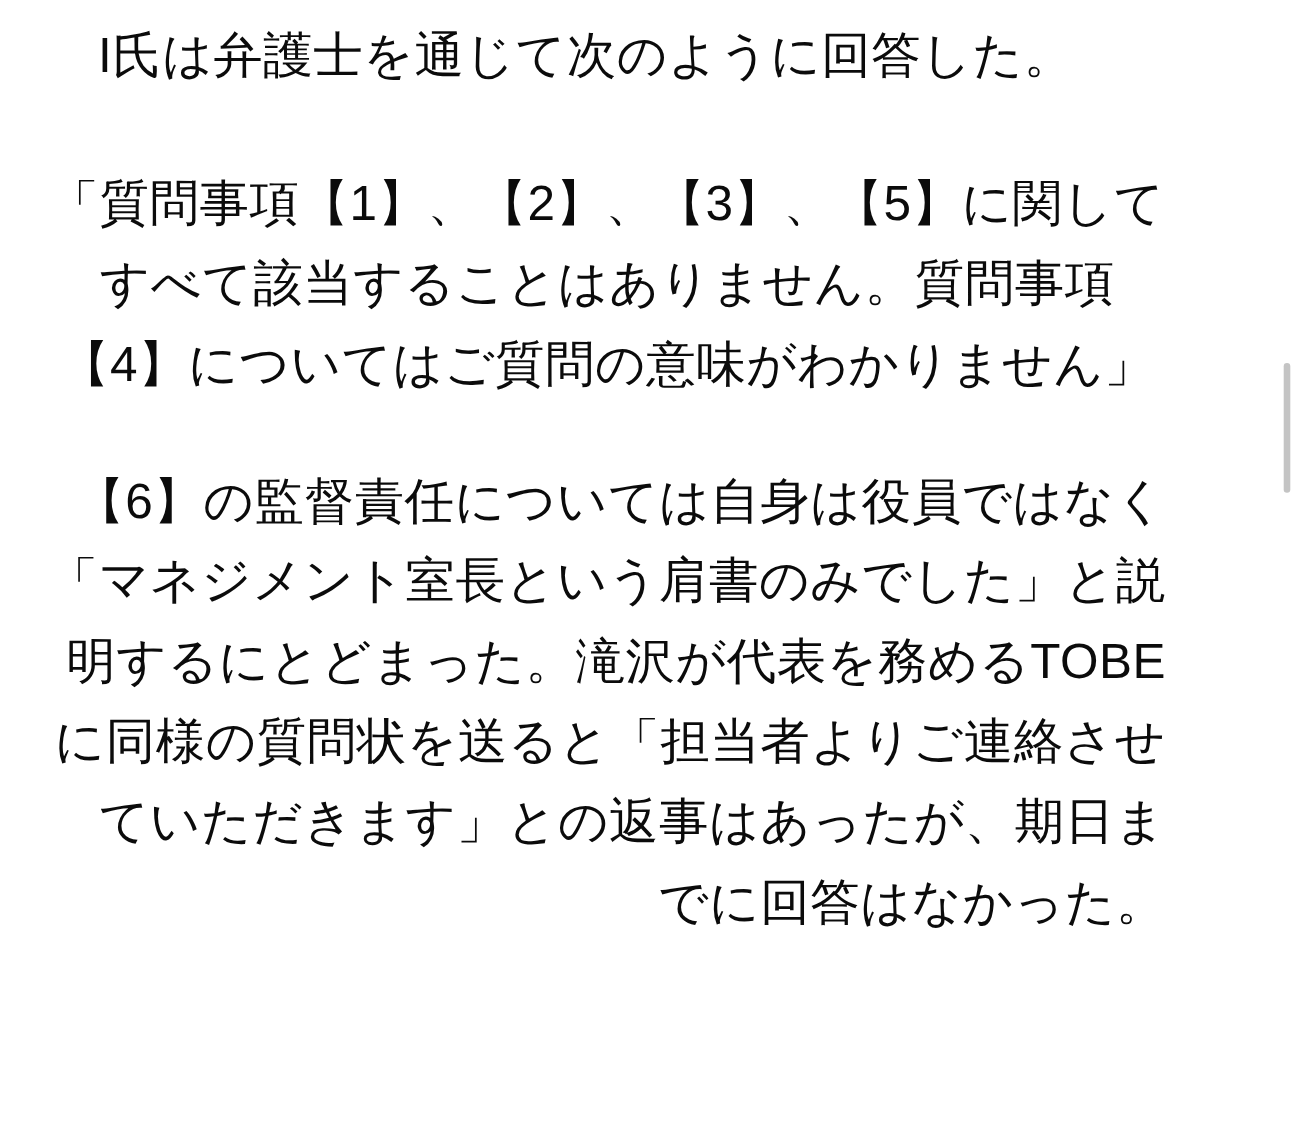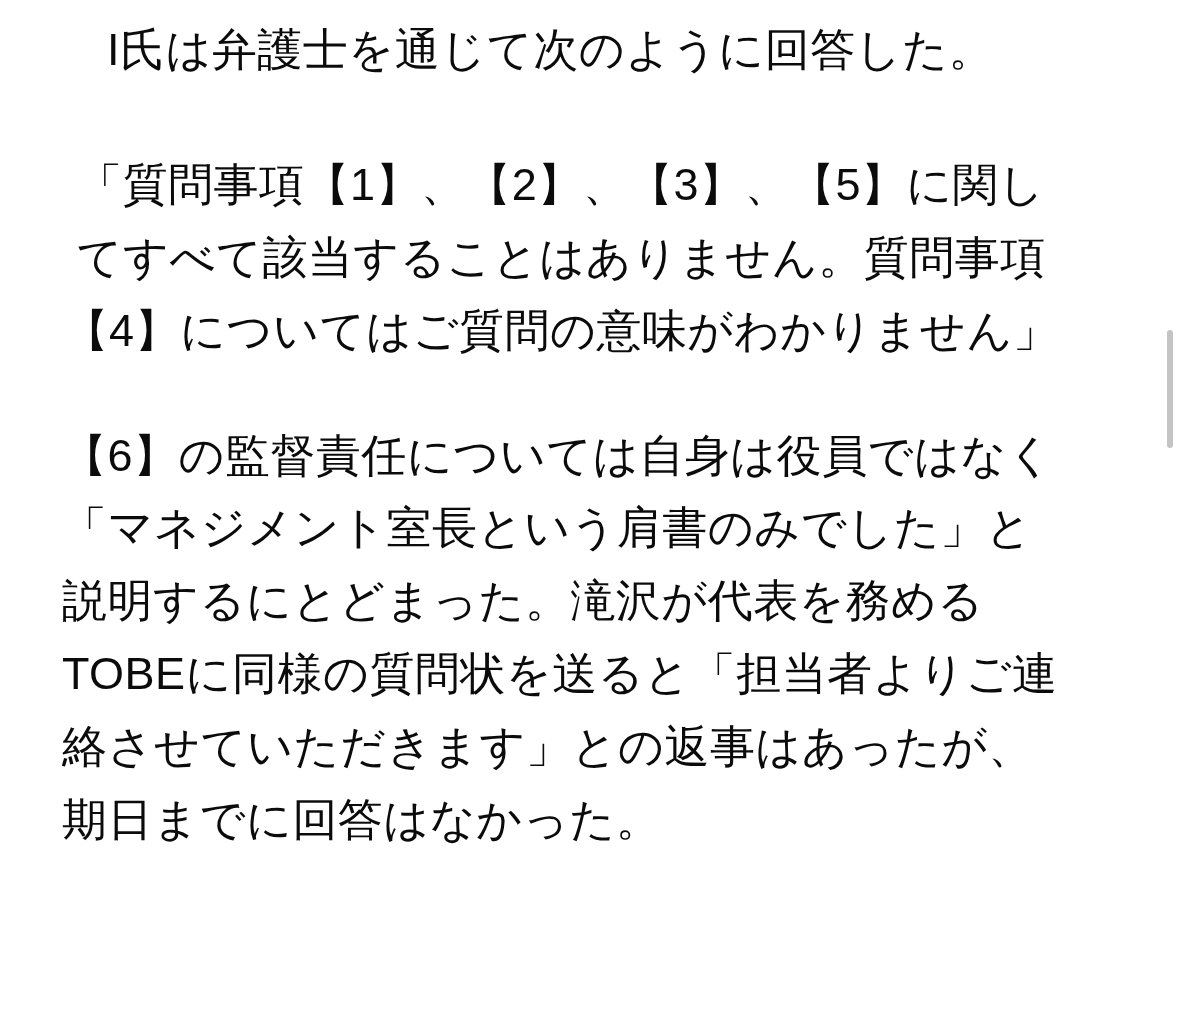--- a/index.html
+++ b/index.html
@@ -19,21 +19,21 @@
     width: 1178px;
     height: 1023px;
     background: #ffffff;
     box-sizing: border-box;
   }
   .article-body {
     position: absolute;
     top: 0;
     left: 0;
     width: 1100px;
-    padding: 14px 40px 0 62px;
+    padding: 14px 40px 0 44px;
     box-sizing: border-box;
   }
   .para {
     margin: 0 0 52px 0;
     font-size: 45px;
     line-height: 1.62;
     letter-spacing: 0.01em;
     color: #0b0b0b;
     text-align: left;
     font-weight: 400;
@@ -41,20 +41,21 @@
   .para.lead {
     text-indent: 1em;
     margin-bottom: 62px;
   }
   .para.quote {
     text-indent: 0;
     text-align: center;
   }
   .para.tail {
     margin-bottom: 0;
+    text-align: right;
   }
   
   .scrollbar-track {
     position: absolute;
     top: 0;
     right: 0;
     width: 14px;
     height: 1023px;
     background: transparent;
   }

